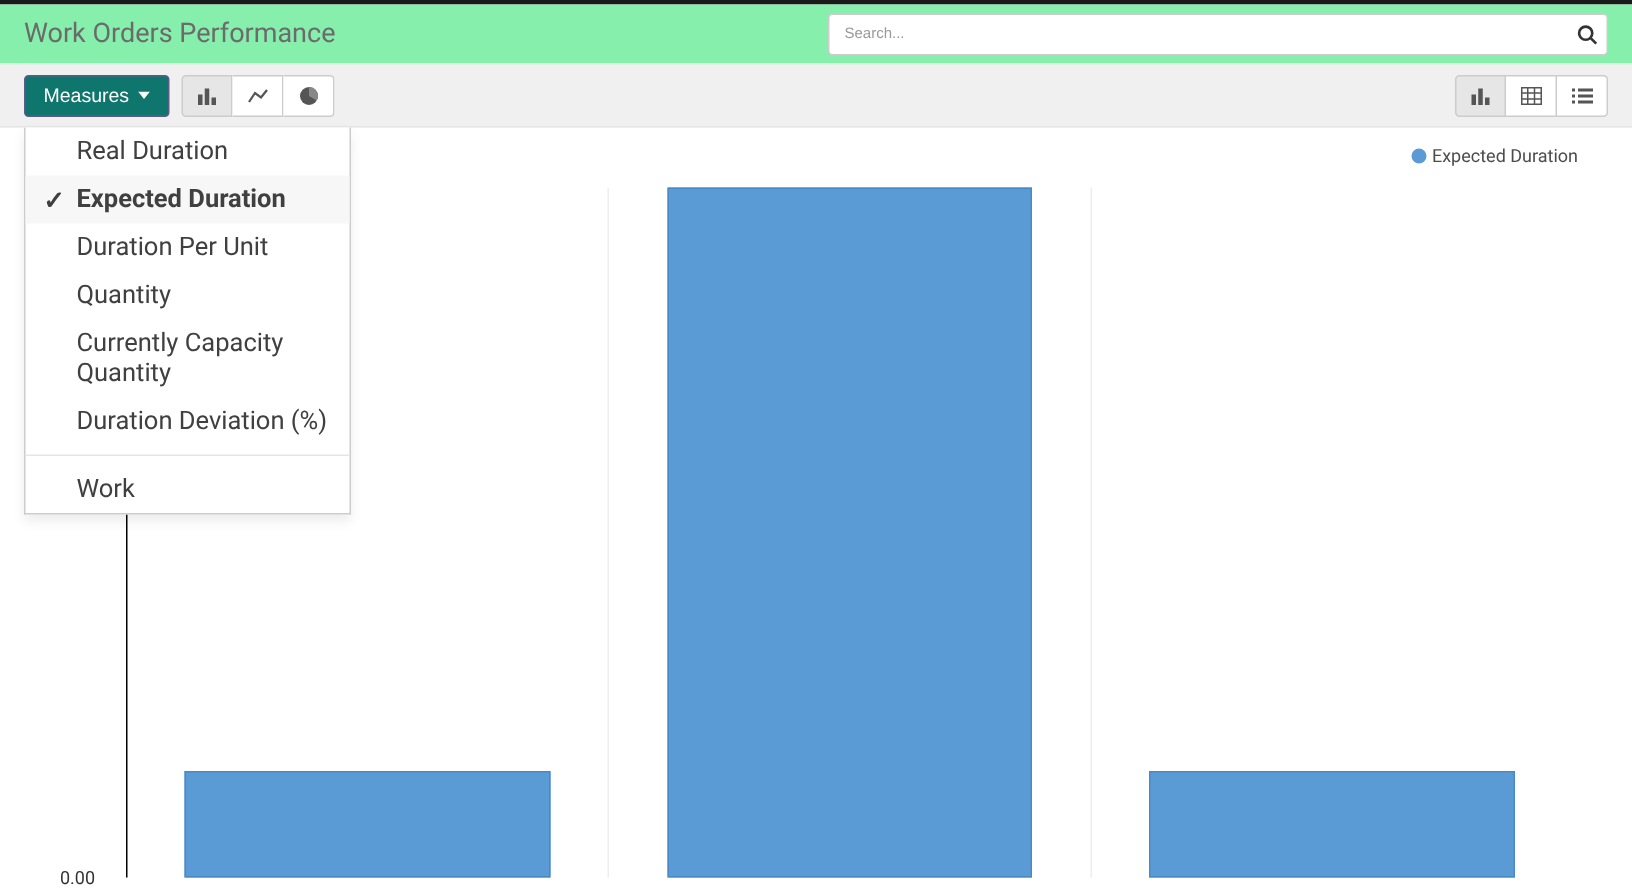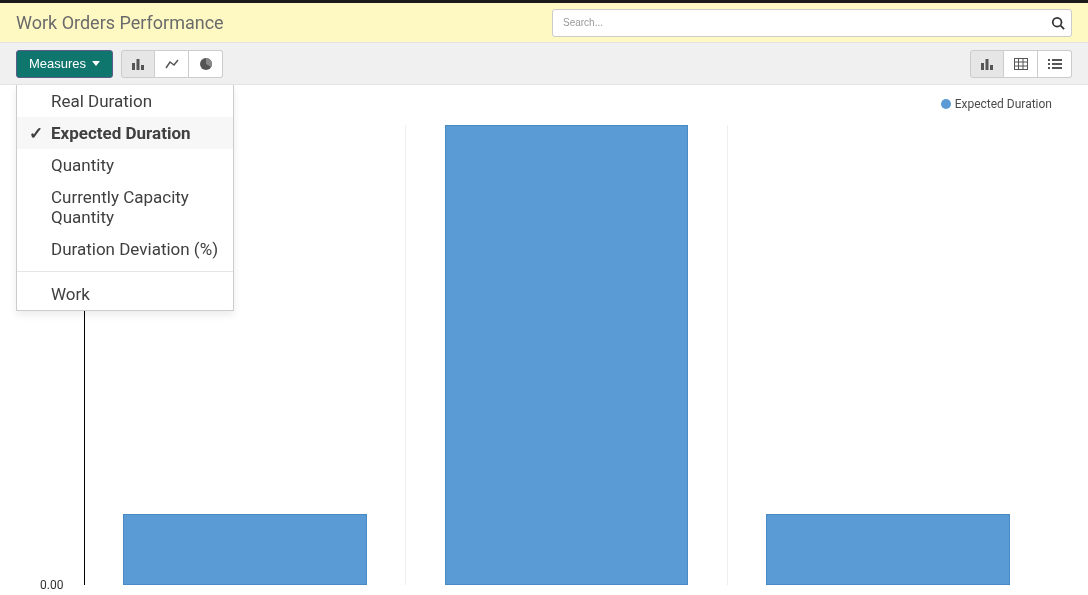--- a/index.html
+++ b/index.html
@@ -1,18 +1,18 @@
 <!DOCTYPE html>
 <html><head>
 <meta charset="utf-8">
 <style>
 * { box-sizing: border-box; margin: 0; padding: 0; }
 body { font-family: -apple-system, BlinkMacSystemFont, "Segoe UI", Roboto, Helvetica, Arial, sans-serif; font-size: 13px; color: #4c4c4c; background: #fff; }
 .top-border { height: 3px; background: #1a1a1a; }
-.header-bar { display: flex; align-items: center; height: 40px; padding: 0 16px; background: #fef9c3; border-bottom: 1px solid #e5e5e5; justify-content: space-between; }
+.header-bar { display: flex; align-items: center; height: 40px; padding: 0 16px; background: #86efac; border-bottom: 1px solid #e5e5e5; justify-content: space-between; }
 .page-title { color: #6b6b6b; font-size: 18px; font-weight: 400; flex: 0 0 auto; margin-right: auto; }
 .search-wrap { margin-left: 24px; width: 520px; position: relative; }
 .search-input { width: 100%; height: 28px; padding: 4px 38px 4px 10px; border: 1px solid #ccc; border-radius: 3px; font-size: 10px; background: #fff; color: #333; }
 .search-input::placeholder { color: #999; }
 .search-icon-btn { position: absolute; right: 4px; top: 4px; width: 20px; height: 20px; display: flex; align-items: center; justify-content: center; color: #333; cursor: pointer; }
 .toolbar { display: flex; align-items: center; height: 42px; padding: 0 16px; background: #f0f0f0; border-bottom: 1px solid #e5e5e5; position: relative; }
 .measures-btn { background: #0f766e; color: #fff; border: 1px solid #5c5c8a; border-radius: 3px; height: 28px; padding: 0 12px; display: flex; align-items: center; font-size: 13px; cursor: pointer; }
 .measures-btn .caret { margin-left: 6px; }
 .btn-group { display: flex; margin-left: 8px; }
 .icon-btn { width: 34px; height: 28px; background: #fff; border: 1px solid #ccc; display: flex; align-items: center; justify-content: center; cursor: pointer; color: #555; }
@@ -129,20 +129,21 @@
             <rect x="4" y="9" width="10" height="2" fill="#555"></rect>
           </svg>
       </span>
     </div>
   </div>
 
   <div class="dropdown">
     <div id="dd-items">
         <div class="dropdown-item">Real Duration</div>
         <div class="dropdown-item selected">Expected Duration</div>
+        <div class="dropdown-item">Duration Per Unit</div>
         <div class="dropdown-item">Quantity</div>
         <div class="dropdown-item">Currently Capacity Quantity</div>
         <div class="dropdown-item">Duration Deviation (%)</div>
       </div>
     <div class="dropdown-sep"></div>
     <div class="dropdown-item">Work</div>
   </div>
 </div>
 
 <div class="chart-area">

